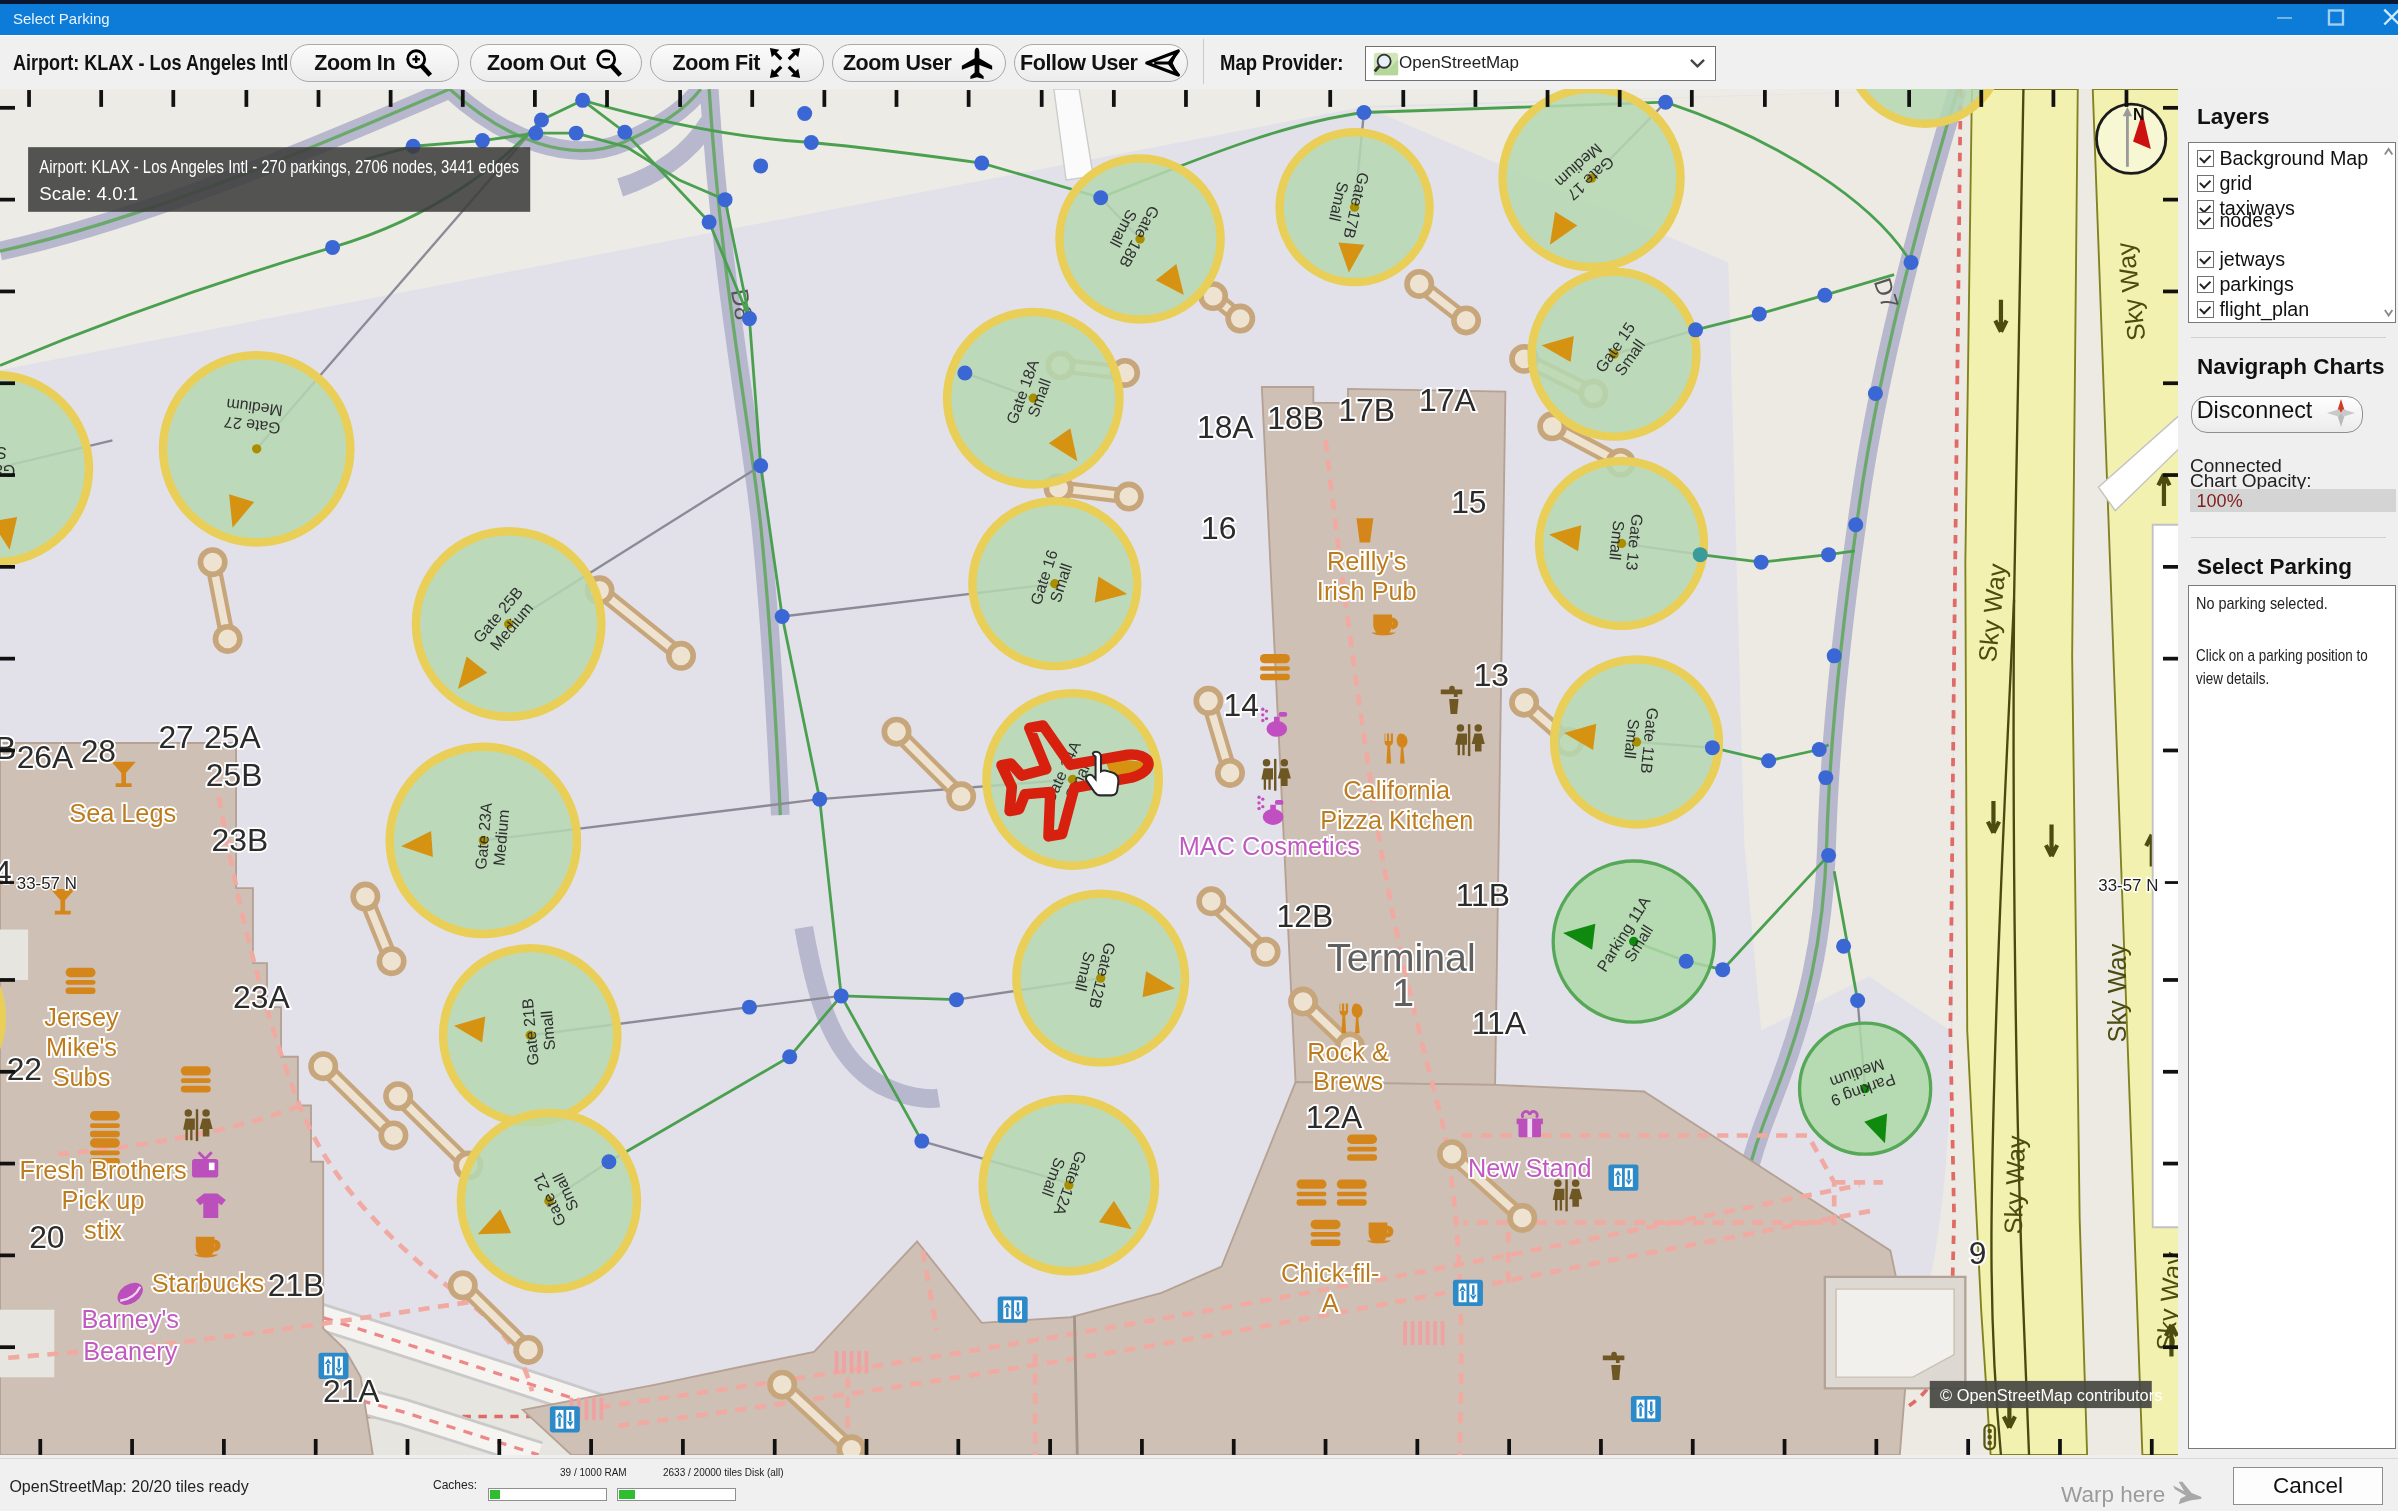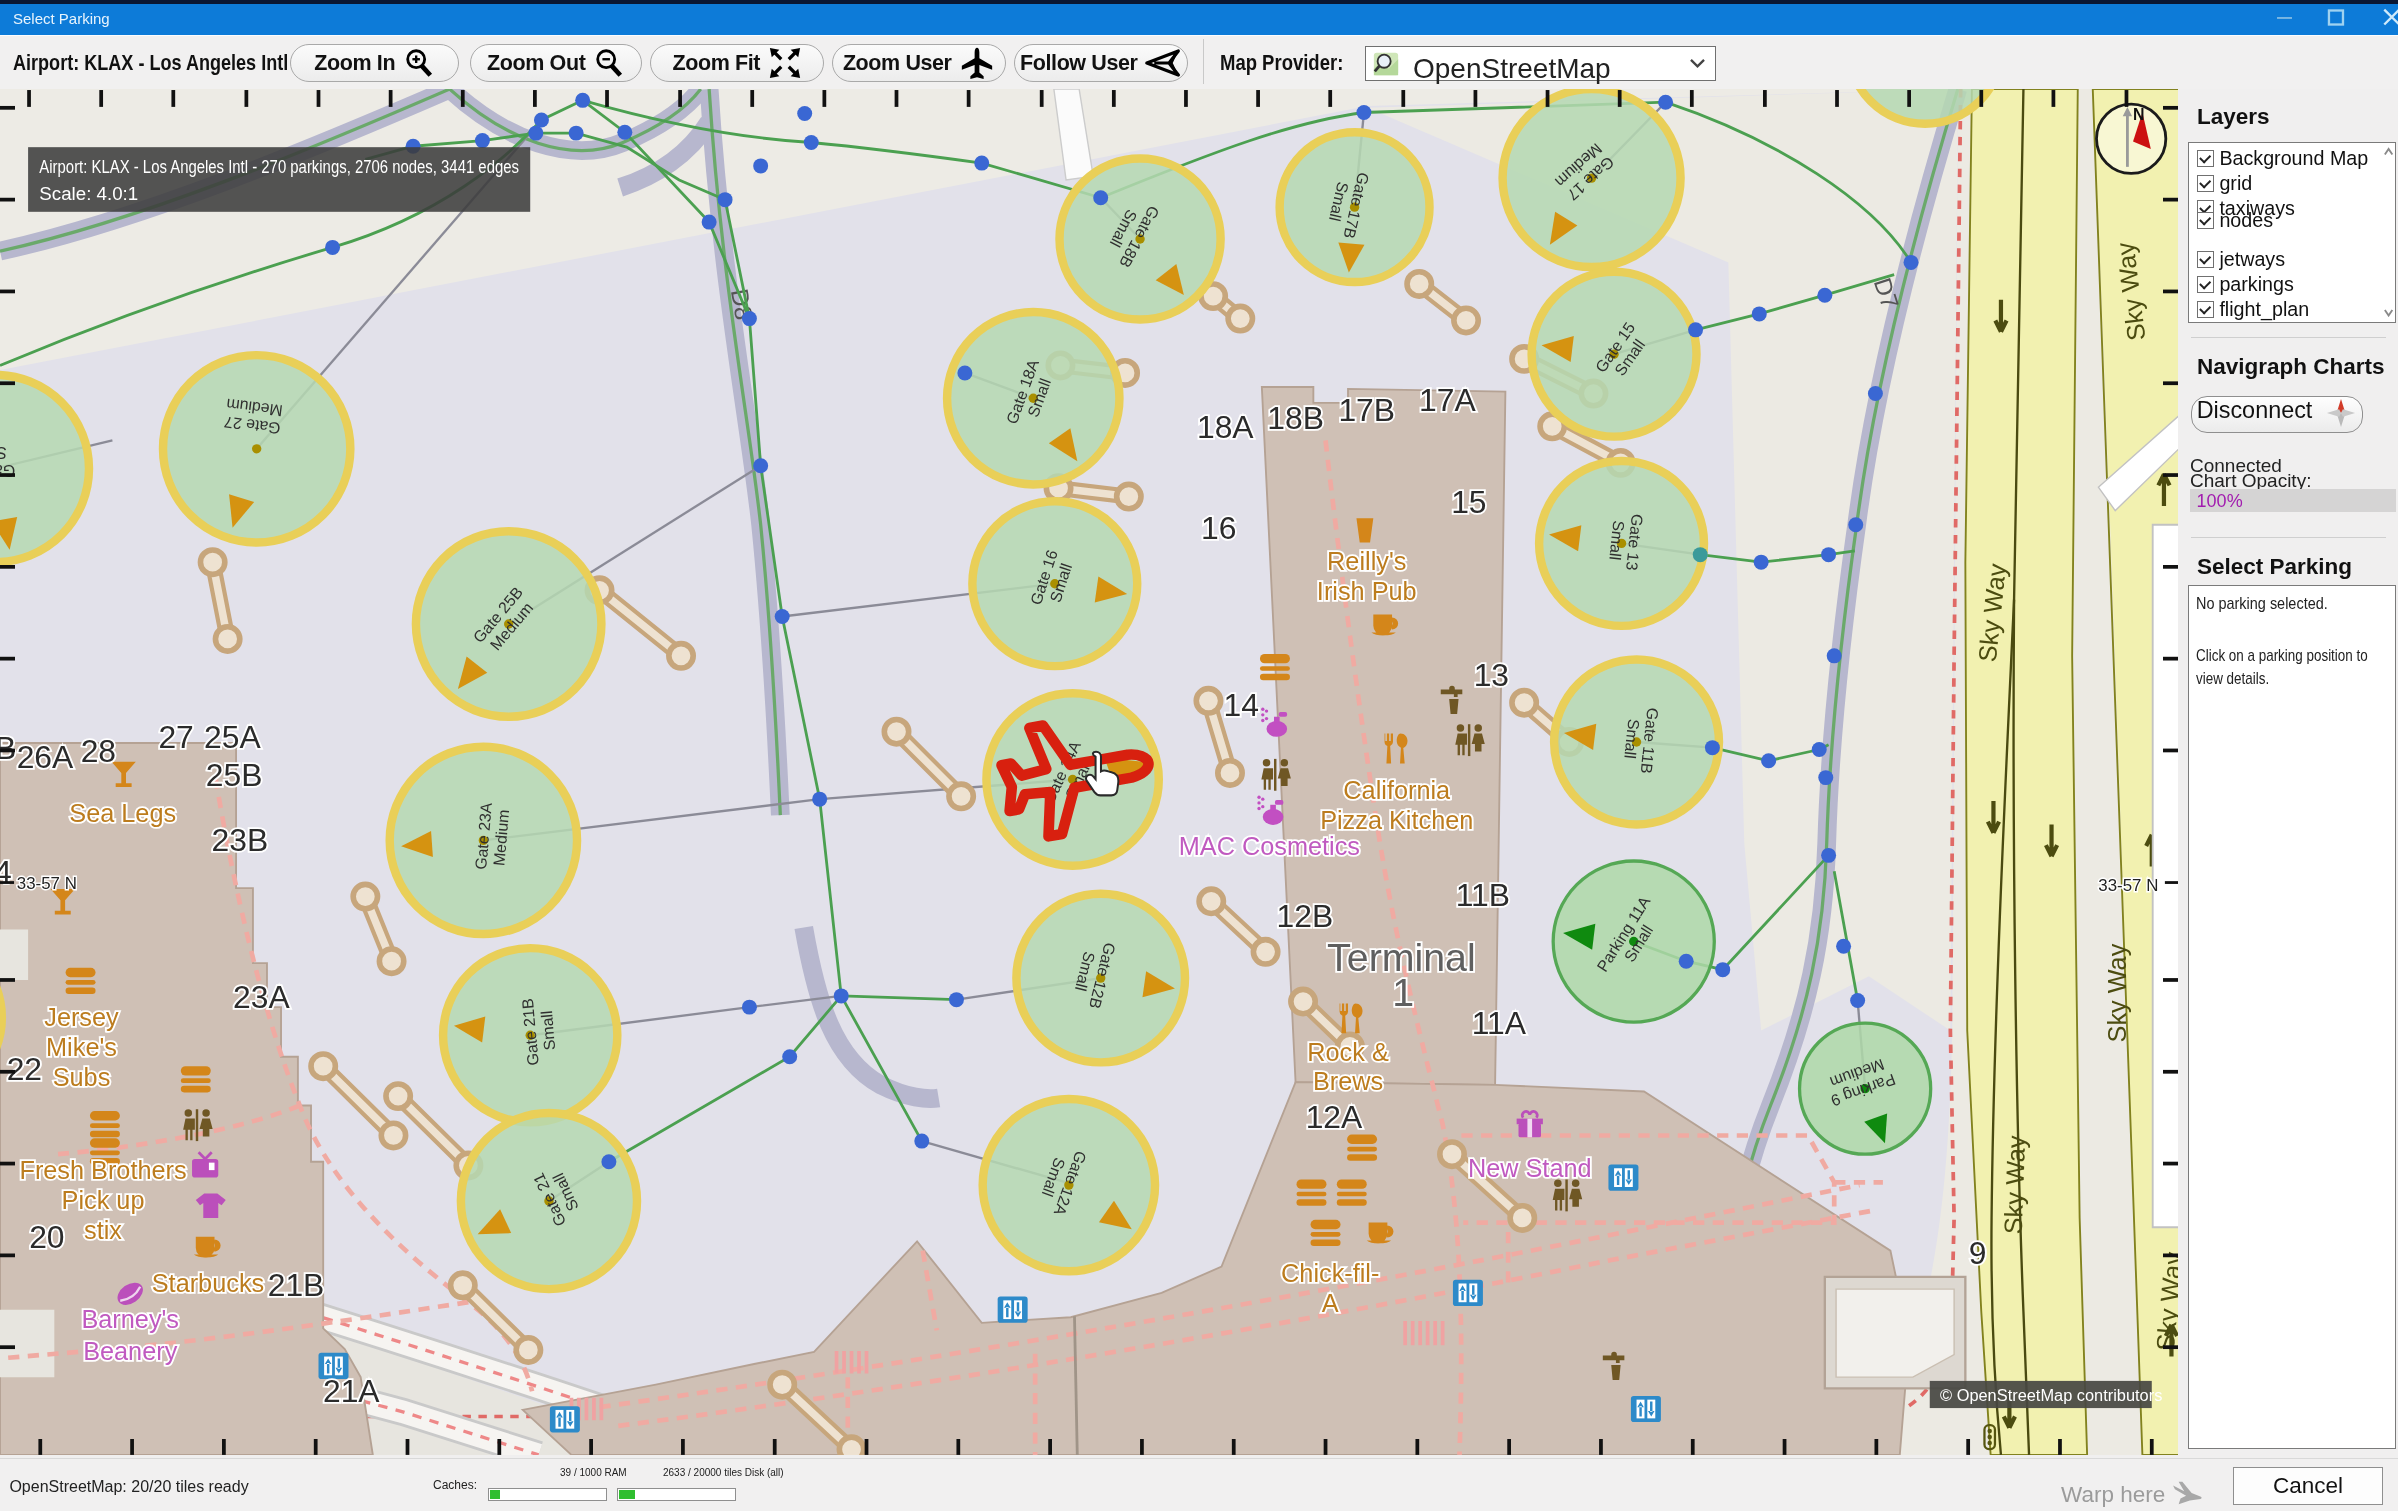--- a/index.html
+++ b/index.html
@@ -9,36 +9,36 @@
 #titlebar .t{position:absolute;left:13px;top:10.3px;color:#e8f4fd;font-size:15px;}
 .winbtn{position:absolute;top:0;height:35px;width:43px;}
 #toolbar{position:absolute;left:0;top:35px;width:2399px;height:54px;background:#f1f0f0;border-top:1.9px solid #fbfdff;box-sizing:border-box;}
 .tbtn{position:absolute;top:44px;height:38px;background:linear-gradient(#fbfbfb,#ececec);
  border:0.9px solid #a9a9a9;border-radius:19px;font-weight:bold;font-size:21.5px;letter-spacing:-0.4px;color:#111;
  display:flex;align-items:center;justify-content:center;gap:7.5px;box-sizing:border-box;white-space:nowrap;}
 #airportlabel{position:absolute;left:13px;top:51px;font-size:21.5px;font-weight:bold;color:#111;transform:scaleX(0.84);transform-origin:left center;white-space:nowrap;}
 #mapprovider{position:absolute;left:1220px;top:51px;font-size:21.5px;font-weight:bold;color:#111;transform:scaleX(0.86);transform-origin:left center;white-space:nowrap;}
 #combo{position:absolute;left:1365px;top:46px;width:351px;height:35px;background:#fff;
  border:0.9px solid #707070;box-sizing:border-box;}
-#combo .txt{position:absolute;left:47px;top:5.6px;font-size:28px;color:#222;}
+#combo .txt{position:absolute;left:33px;top:5.6px;font-size:17px;color:#222;}
 #vsep{position:absolute;left:1203px;top:39px;width:0.9px;height:45px;background:#c9c9c9;}
 #map{position:absolute;left:0;top:89px;}
 #sidebar{position:absolute;left:2178px;top:89px;width:220px;height:1368px;background:#f0efef;}
 .sbh{font-weight:bold;font-size:22.5px;color:#111;position:absolute;left:19px;}
 .sbtext{font-size:19px;color:#222;position:absolute;left:12px;}
 #layersbox{position:absolute;left:10.3px;top:53px;width:208px;height:181px;background:#fff;
  border:0.9px solid #7a7a7a;box-sizing:border-box;}
 .chkrow{position:absolute;left:7.5px;height:25px;display:flex;align-items:center;font-size:19.7px;color:#111;}
 .chk{width:15px;height:15px;border:1.4px solid #707070;background:#fff;margin-right:5.6px;position:relative;box-sizing:content-box;}
 .chk::after{content:"";position:absolute;left:2.3px;top:2.8px;width:8.4px;height:4.7px;border-left:2.1px solid #222;border-bottom:2.1px solid #222;transform:rotate(-45deg);}
 .sep{position:absolute;left:13px;width:195px;height:0.9px;background:#cfcfcf;}
 #discbtn{position:absolute;left:13px;top:307px;width:172px;height:37px;background:linear-gradient(#fefefe,#ebebeb);
  border:0.9px solid #8f8f8f;border-radius:16px;font-size:23.4px;color:#111;display:flex;justify-content:center;box-sizing:border-box;}
 #opbar{position:absolute;left:12px;top:400px;width:206px;height:23.4px;background:#d5d4d4;}
-#opbar span{position:absolute;left:6.6px;top:1.9px;font-size:18px;color:#a21caf;}
+#opbar span{position:absolute;left:6.6px;top:1.9px;font-size:18px;color:#7f1d1d;}
 #selbox{position:absolute;left:10.3px;top:496px;width:208px;height:864px;background:#fff;border:0.9px solid #7a7a7a;box-sizing:border-box;}
 #statusbar{position:absolute;left:0;top:1458px;width:2399px;height:53px;background:#f1f0f0;border-top:0.9px solid #d9d9d9;}
 #statusbar .s1{position:absolute;left:9.4px;top:19px;font-size:16px;color:#222;}
 .cachebar{position:absolute;top:29px;height:13px;background:#fff;border:0.9px solid #8f8f8f;box-sizing:border-box;}
 .cachebar .fill{position:absolute;left:0.9px;top:0.9px;height:9.4px;background:#2fbe2f;}
 .cachelbl{position:absolute;top:7.5px;font-size:10px;color:#222;margin-left:48px;}
 #warp{position:absolute;left:2061px;top:20.6px;font-size:22.5px;color:#9b9b9b;}
 #cancel{position:absolute;left:2233px;top:7.5px;width:150px;height:38px;background:#fdfdfd;border:0.9px solid #8f8f8f;
  font-size:22.5px;color:#111;display:flex;align-items:center;justify-content:center;box-sizing:border-box;}
 </style>

